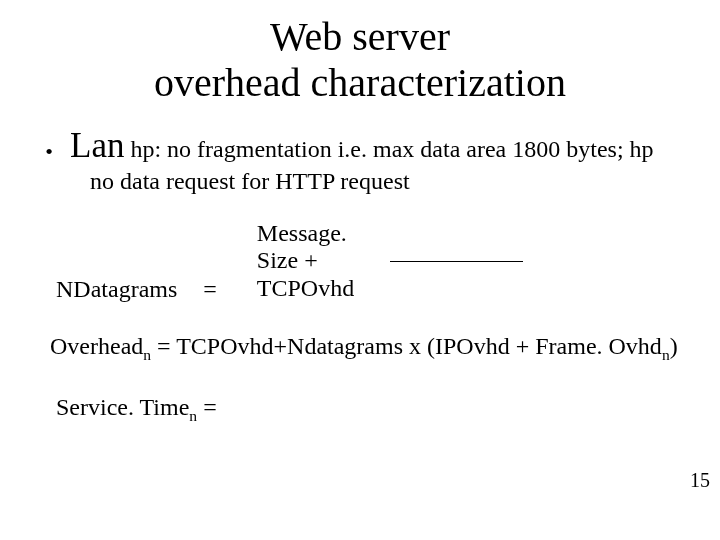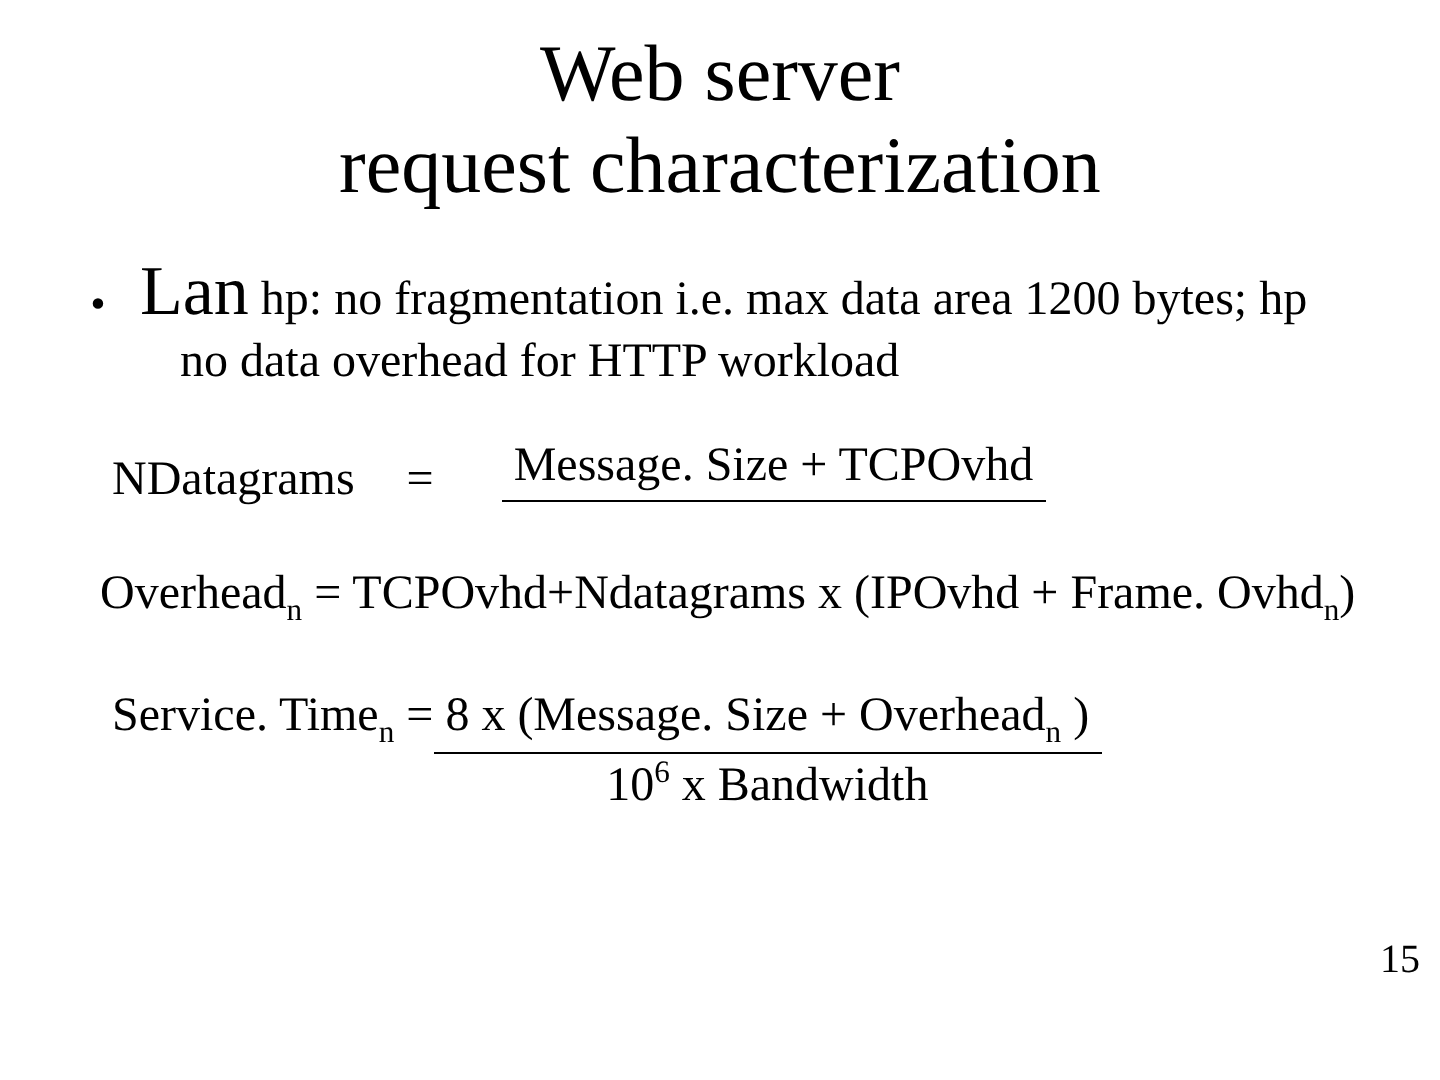--- a/index.html
+++ b/index.html
@@ -4,64 +4,59 @@
 <style>
 html,body{margin:0;padding:0;width:720px;height:540px;background:#fff;font-family:"Times New Roman",Times,serif;color:#000}
 .slide{position:relative;width:720px;height:540px;box-sizing:border-box;padding:10px 30px 20px 30px}
 .title{font-size:40px;text-align:center;line-height:1.15;margin-top:4px;margin-bottom:18px}
 .bullet{font-size:24px;line-height:1.25;margin-left:10px;margin-right:0}
 .bullet .dot{display:inline-block;width:18px;text-align:center;font-size:22px;vertical-align:middle;margin-right:6px}
 .bullet .indent{display:block;margin-left:50px;margin-top:-2px}
 .eq-row{display:flex;align-items:flex-end;font-size:24px;margin-top:24px}
 .eq-label{margin-left:26px;white-space:nowrap}
 .eq-eq{margin:0 14px}
-.frac{display:inline-flex;flex-direction:column;align-items:center;line-height:1.15}
+.frac{display:inline-flex;align-items:center;line-height:1.15}
 .frac .num{padding:0 6px}
 .frac .bar{width:100%;height:1px;background:#000;margin:3px 0}
 .frac .den{padding:0 6px}
 .eq2{font-size:24px;margin-top:30px;margin-left:20px}
-.eq3-row{display:flex;align-items:flex-start;font-size:24px;margin-top:34px}
+.eq3-row{display:flex;align-items:flex-end;font-size:24px;margin-top:34px}
 .eq3-label{margin-left:26px;white-space:nowrap}
 sub{font-size:0.65em;vertical-align:sub;line-height:0}
 sup{font-size:0.65em;vertical-align:super;line-height:0}
 .pagenum{position:absolute;right:10px;bottom:48px;font-size:20px}
 </style>
 </head>
 <body>
 
 <div class="slide">
 
   <div class="title">
     <span>Web server</span><br>
-    <span>request characterization</span>
+    <span>overhead characterization</span>
   </div>
 
   <div class="bullet">
     <span class="dot">•</span>
-    <span style="font-size:35px">Lan</span><span> hp: no fragmentation i.e. max data area 1200 bytes; hp</span>
-    <span class="indent">no data overhead for HTTP workload</span>
+    <span style="font-size:35px">Lan</span><span> hp: no fragmentation i.e. max data area 1800 bytes; hp</span>
+    <span class="indent">no data request for HTTP request</span>
   </div>
 
   <div class="eq-row">
     <span class="eq-label">NDatagrams</span>
     <span class="eq-eq" style="margin-left:26px">=</span>
     <span class="frac" style="margin-left:20px">
       <span class="num">Message. Size + TCPOvhd</span>
       <span class="bar"></span>
     </span>
   </div>
 
   <div class="eq2">
     <span>Overhead</span><sub>n</sub><span> =  TCPOvhd+Ndatagrams x (IPOvhd + Frame. Ovhd</span><sub>n</sub><span>)</span>
   </div>
 
   <div class="eq3-row">
     <span class="eq3-label"><span>Service. Time</span><sub>n</sub><span> = </span></span>
-    <span class="frac">
-      <span class="num"><span>8 x (Message. Size + Overhead</span><sub>n</sub><span> )</span></span>
-      <span class="bar"></span>
-      <span class="den"><span>10</span><sup>6</sup><span> x Bandwidth</span></span>
-    </span>
   </div>
 
   <div class="pagenum">15</div>
 
 </div>
 
 </body></html>

